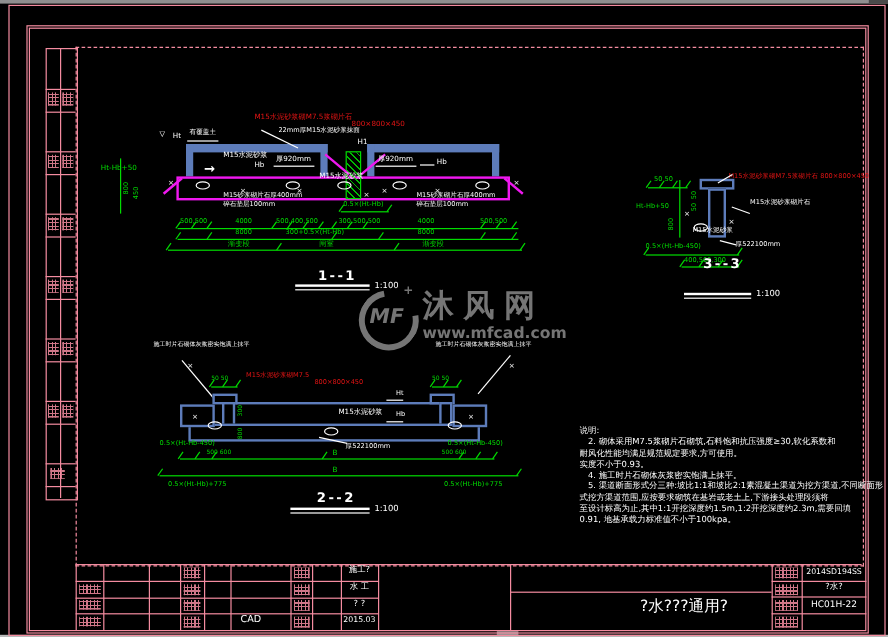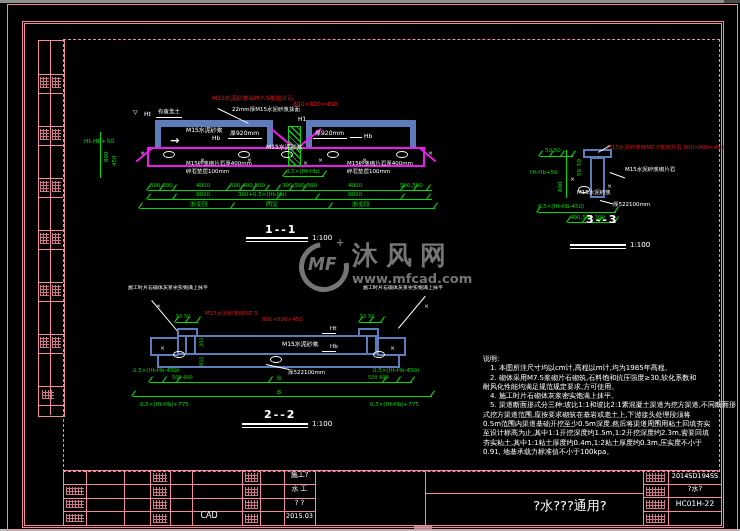--- a/index.html
+++ b/index.html
@@ -292,29 +292,27 @@
     <span class="t gr" style="left:370px;top:402px;font-size:5.5px">0.5×(Ht-Hb)+775</span>
 
     <span class="t w f11" style="left:264px;top:409px;letter-spacing:2px">2--2</span>
     <div class="wl" style="left:242px;top:423px;width:66px;height:2px"></div>
     <div class="wl" style="left:242px;top:427px;width:66px;height:1px"></div>
     <span class="t w f7" style="left:312px;top:421px">1:100</span>
   </div>
 
   <div style="position:absolute;left:483px;top:355px;width:242px">
     <div class="notes-line" style="font-weight:normal">说明:</div>
-    <div class="notes-line">　1. 本图所注尺寸均以cm计,高程以m计,均为1985年高程。</div>
     <div class="notes-line">　2. 砌体采用M7.5浆砌片石砌筑,石料饱和抗压强度≥30,软化系数和</div>
     <div class="notes-line">耐风化性能均满足规范规定要求,方可使用。</div>
+    <div class="notes-line">实度不小于0.93。</div>
     <div class="notes-line">　4. 施工时片石砌体灰浆密实饱满上抹平。</div>
     <div class="notes-line">　5. 渠道断面形式分三种:坡比1:1和坡比2:1素混凝土渠道为挖方渠道,不同断面形</div>
     <div class="notes-line">式挖方渠道范围,应按要求砌筑在基岩或老土上,下游接头处理段须将</div>
-    <div class="notes-line">0.5m范围内渠道基础开挖至少0.5m深度,然后将渠道周围用粘土回填夯实</div>
     <div class="notes-line">至设计标高为止,其中1:1开挖深度约1.5m,1:2开挖深度约2.3m,需要回填</div>
-    <div class="notes-line">夯实粘土,其中1:1粘土厚度约0.4m,1:2粘土厚度约0.3m,压实度不小于</div>
     <div class="notes-line">0.91, 地基承载力标准值不小于100kpa。</div>
   </div>
 
   <div>
     <div class="pl" style="left:63px;top:470px;width:655px;height:1px"></div>
     <div class="pl" style="left:63px;top:470px;width:1px;height:55px"></div>
     <div class="pl" style="left:86px;top:470px;width:1px;height:55px"></div>
     <div class="pl" style="left:124px;top:470px;width:1px;height:55px"></div>
     <div class="pl" style="left:150px;top:470px;width:1px;height:55px"></div>
     <div class="pl" style="left:170px;top:470px;width:1px;height:55px"></div>

